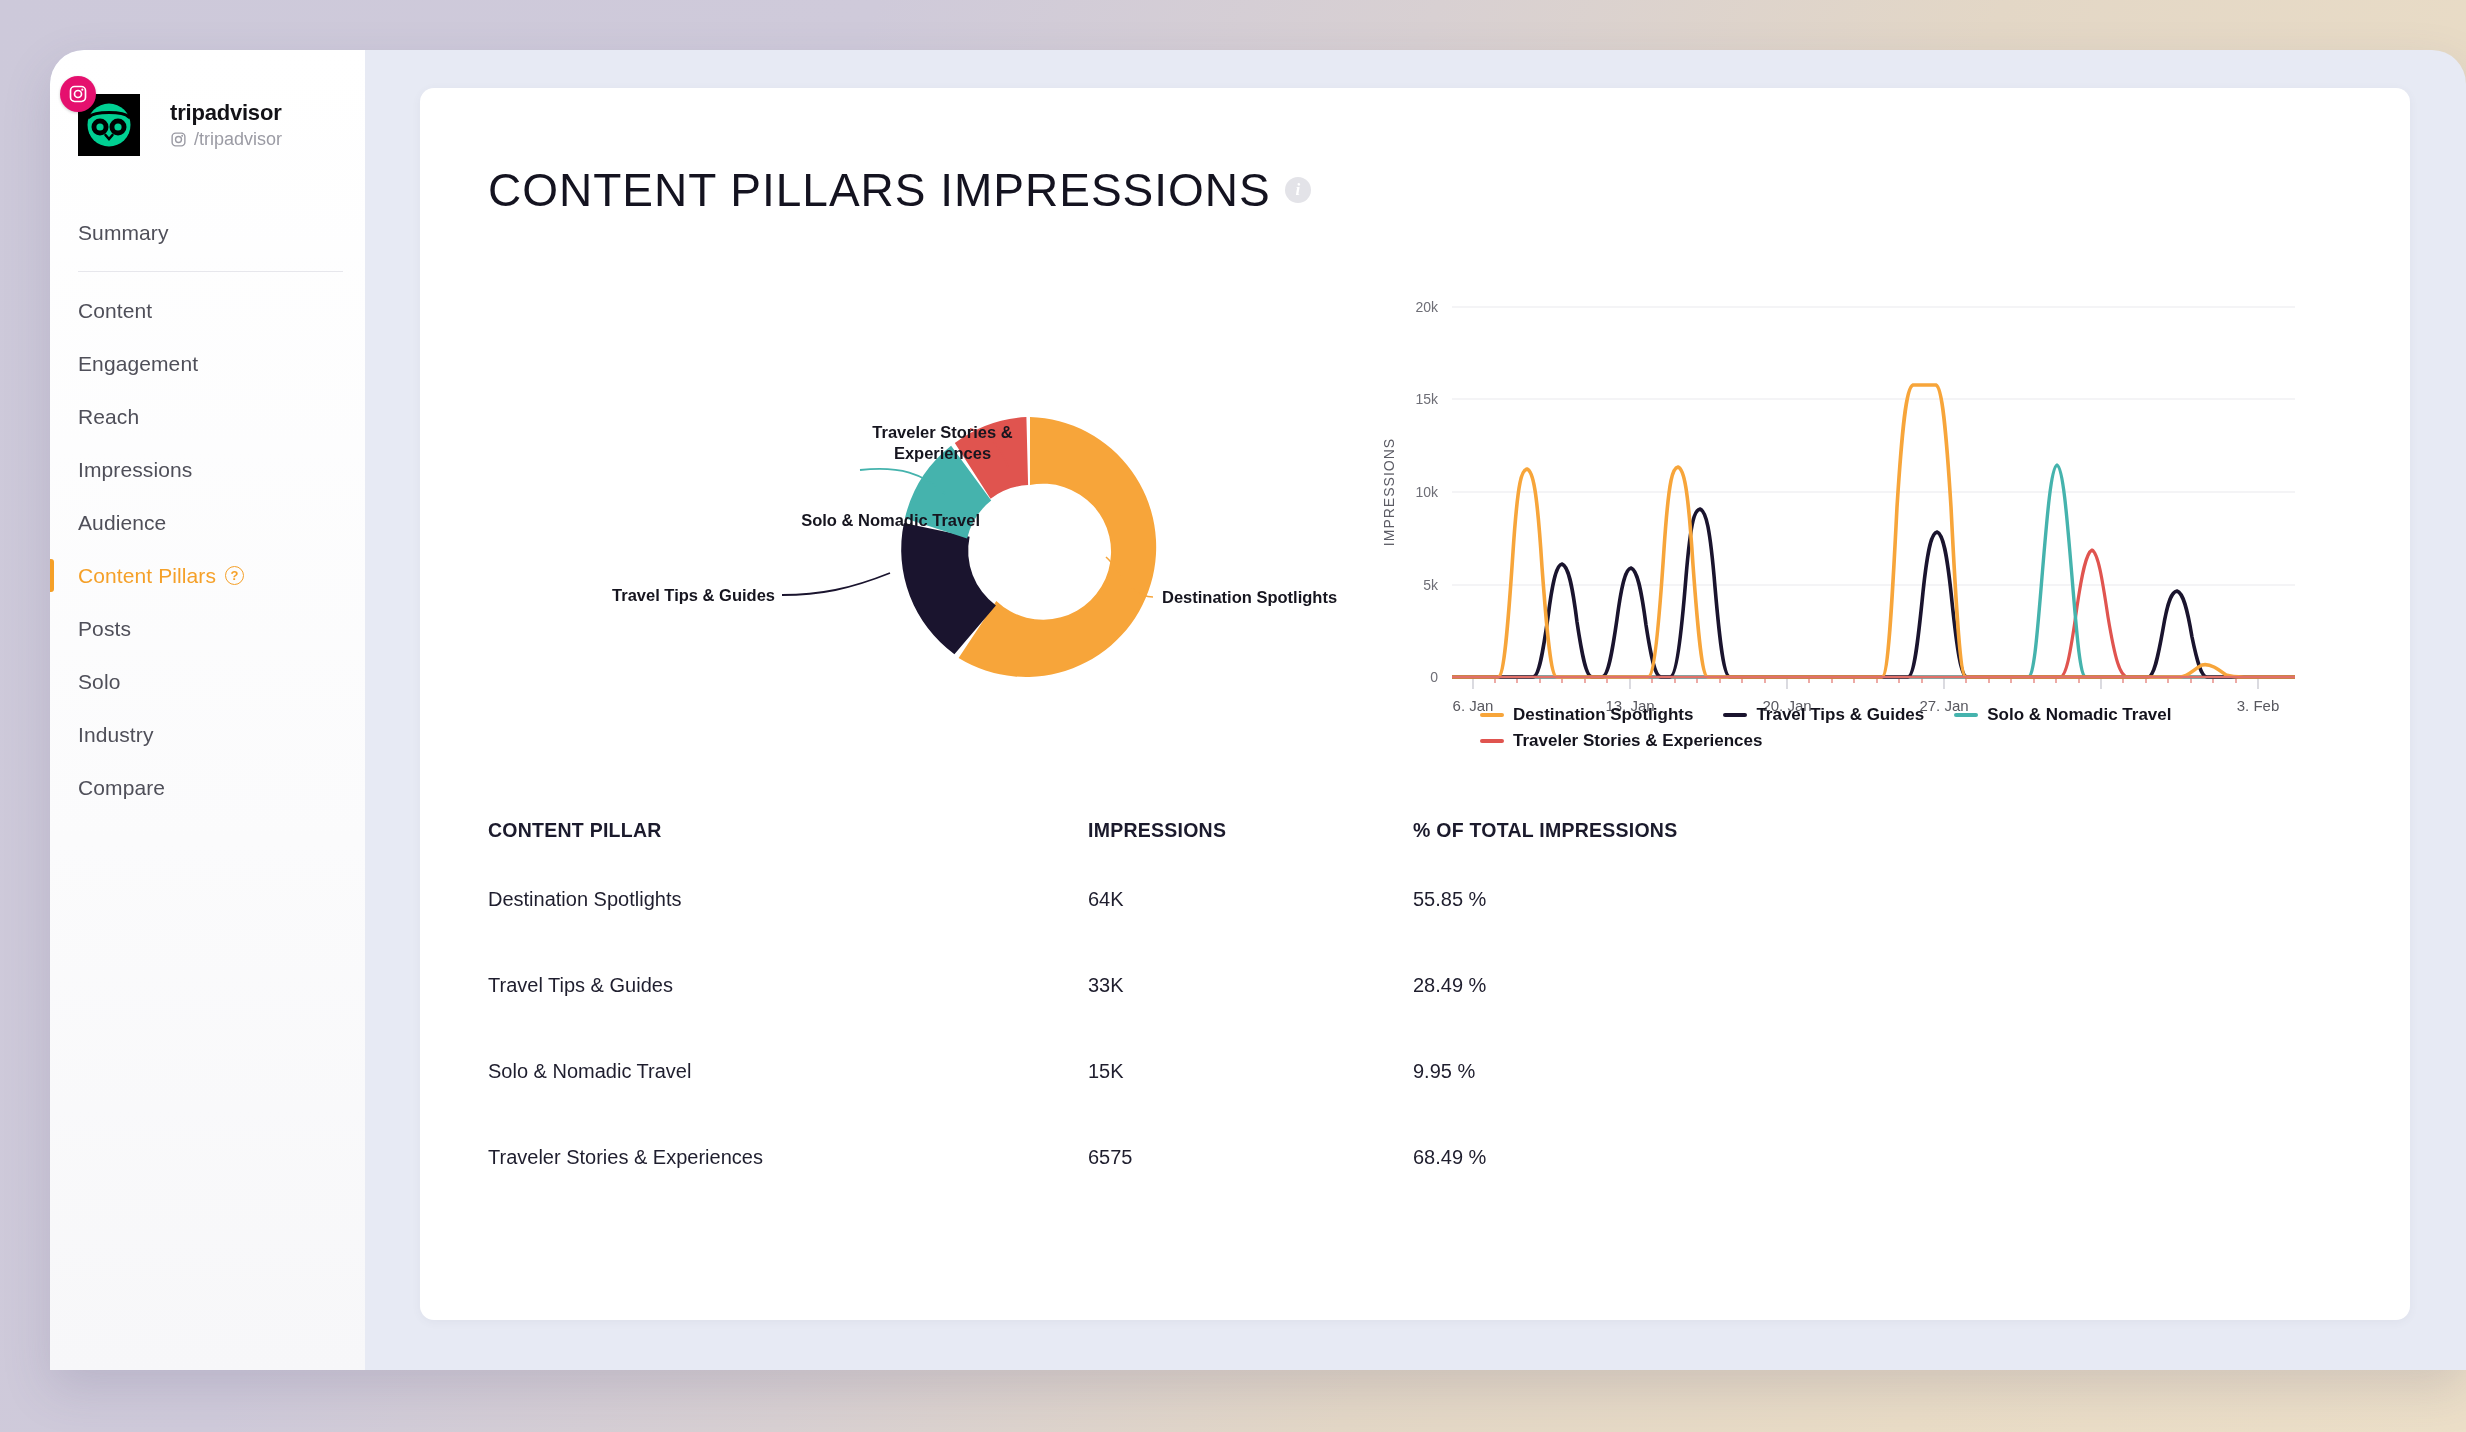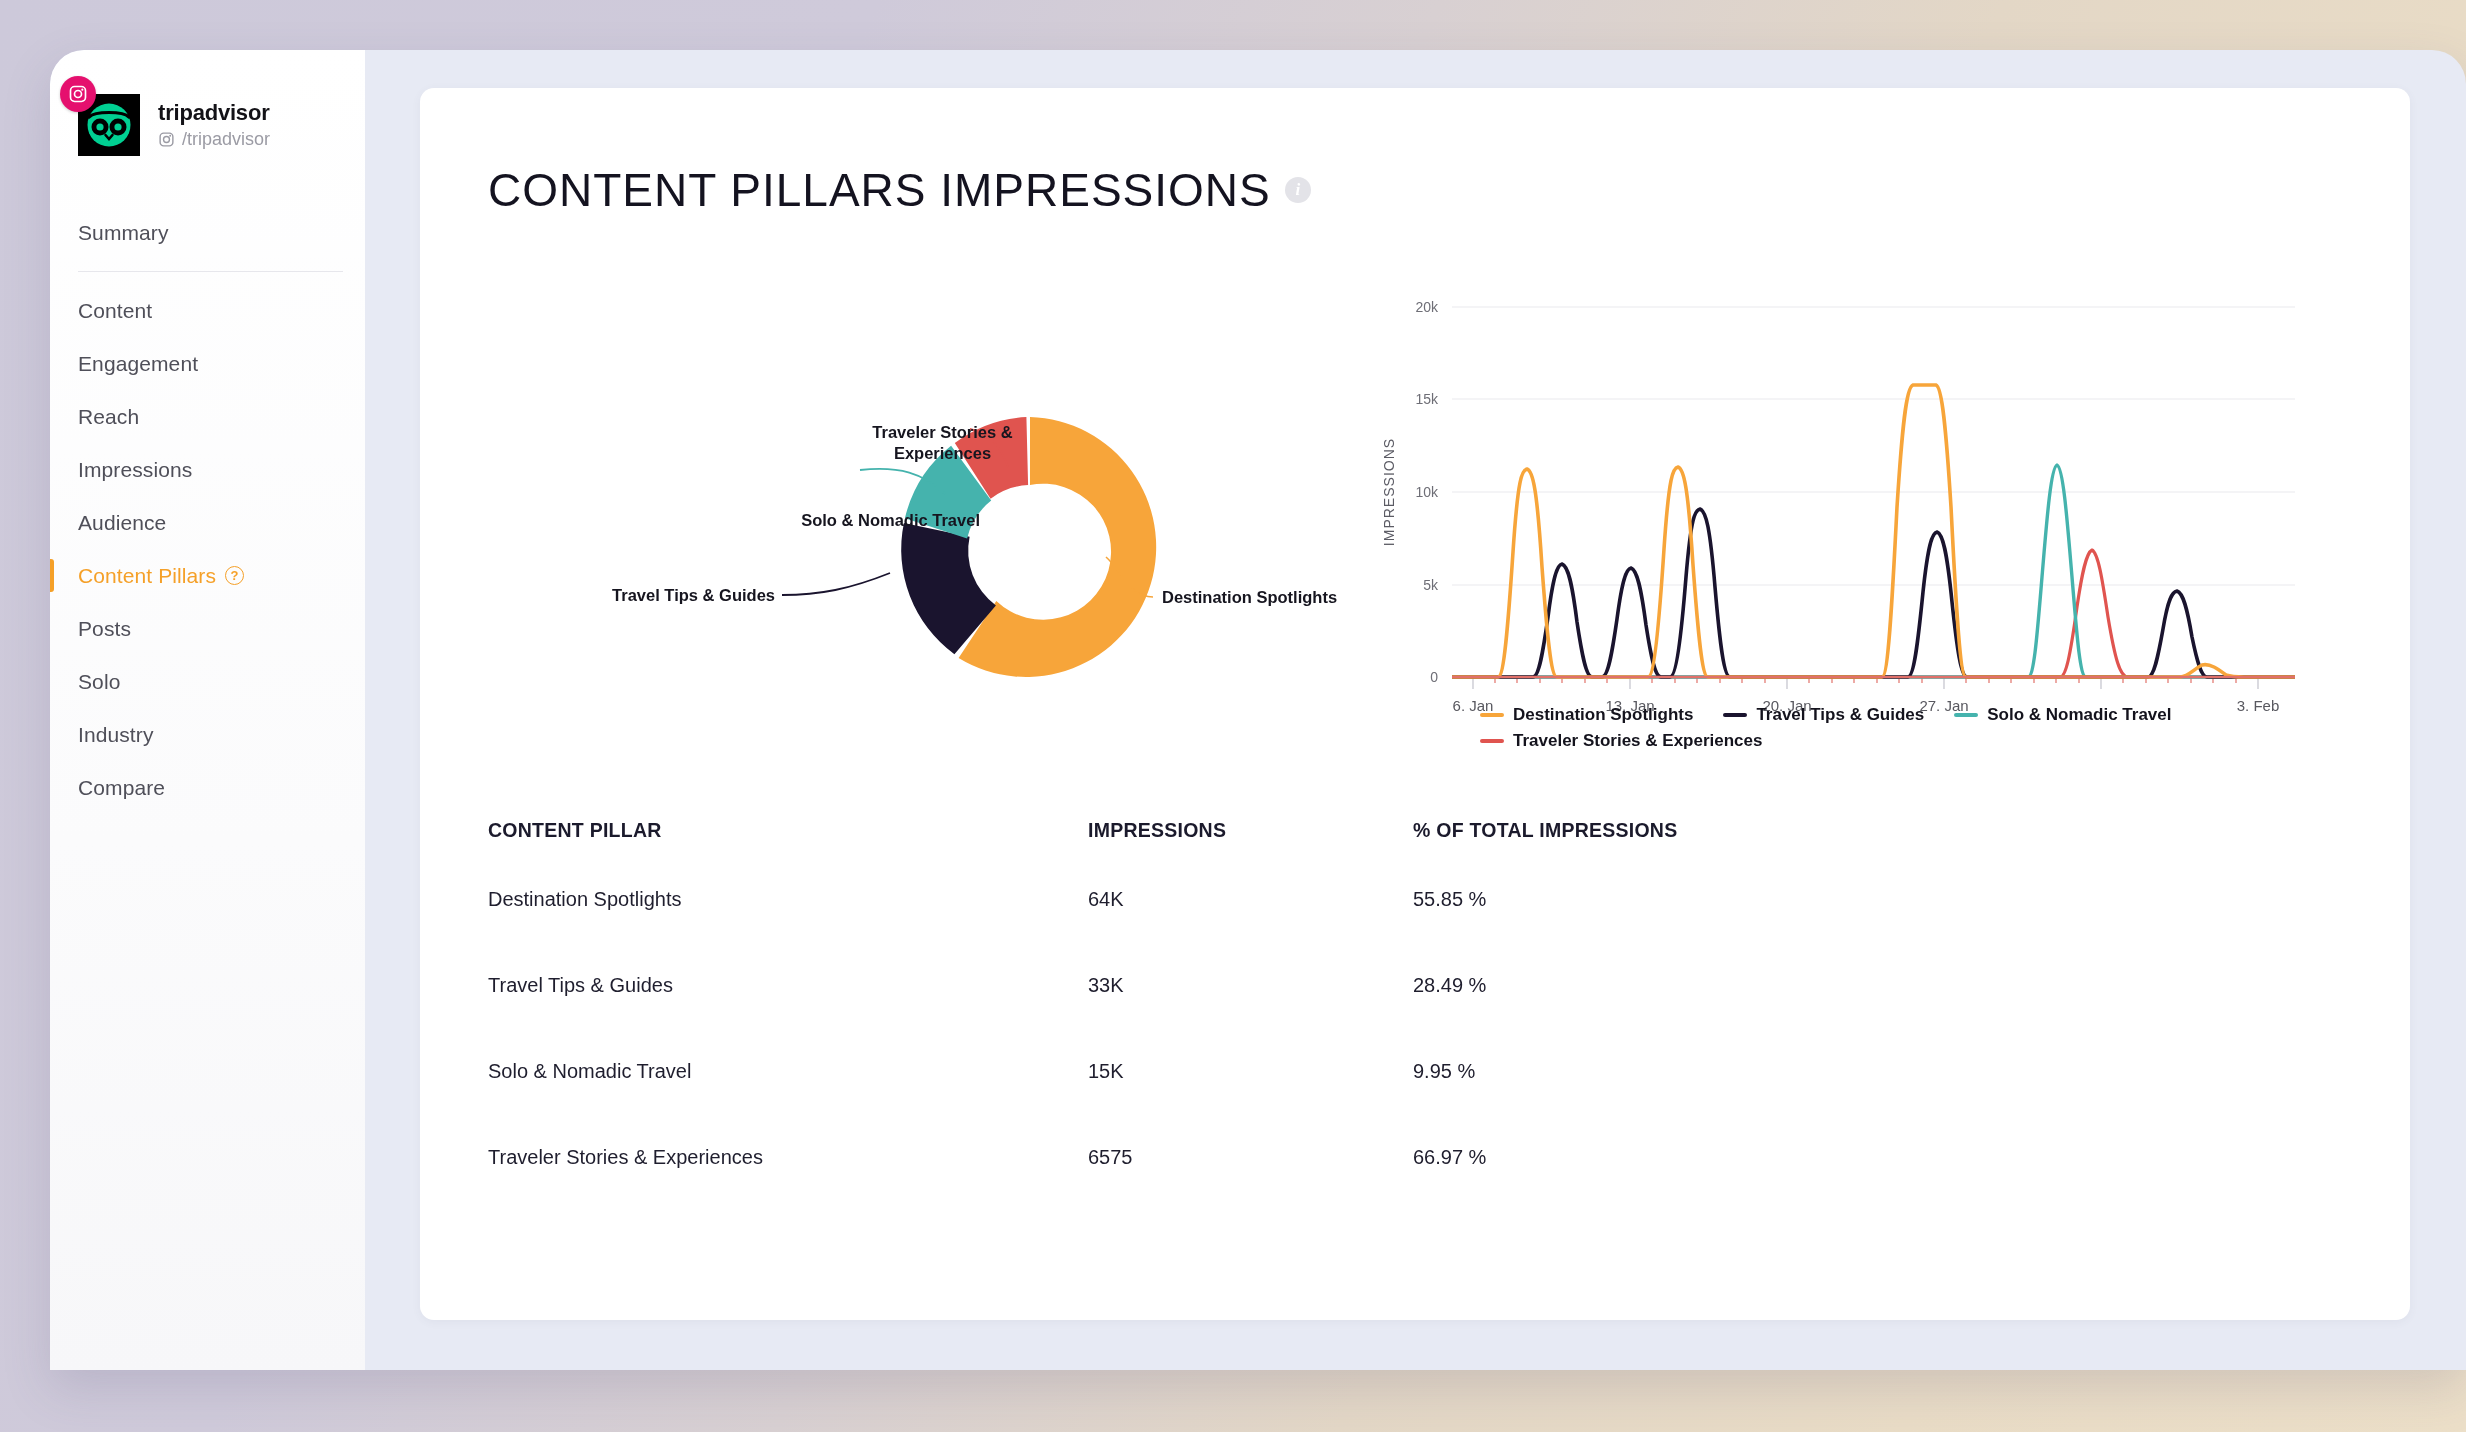--- a/index.html
+++ b/index.html
@@ -41,21 +41,21 @@
     background: #000;
     display: flex; align-items: center; justify-content: center;
   }
   .ig-badge {
     position: absolute; left: -18px; top: -18px;
     width: 36px; height: 36px; border-radius: 50%;
     background: #e5106e;
     display: flex; align-items: center; justify-content: center;
     box-shadow: 0 1px 3px rgba(0,0,0,.2);
   }
-  .profile-text { margin-left: 18px; }
+  .profile-text { margin-left: 30px; }
   .profile-name {
     font-size: 22px; font-weight: 700; color: #131217; letter-spacing: -.2px;
     line-height: 1.15;
   }
   .profile-handle {
     display: flex; align-items: center; gap: 7px;
     font-size: 18px; color: #9b9ba4; margin-top: 3px;
   }
 
   .nav { margin-top: 46px; }
@@ -452,18 +452,18 @@
         <div class="c3">28.49 %</div>
       </div>
       <div class="t-row t-body-row">
         <div class="c1">Solo &amp; Nomadic Travel</div>
         <div class="c2">15K</div>
         <div class="c3">9.95 %</div>
       </div>
       <div class="t-row t-body-row">
         <div class="c1">Traveler Stories &amp; Experiences</div>
         <div class="c2">6575</div>
-        <div class="c3">66.97 %</div>
+        <div class="c3">68.49 %</div>
       </div>
     </div>
 
   </div>
 </div>
 
 </body></html>

